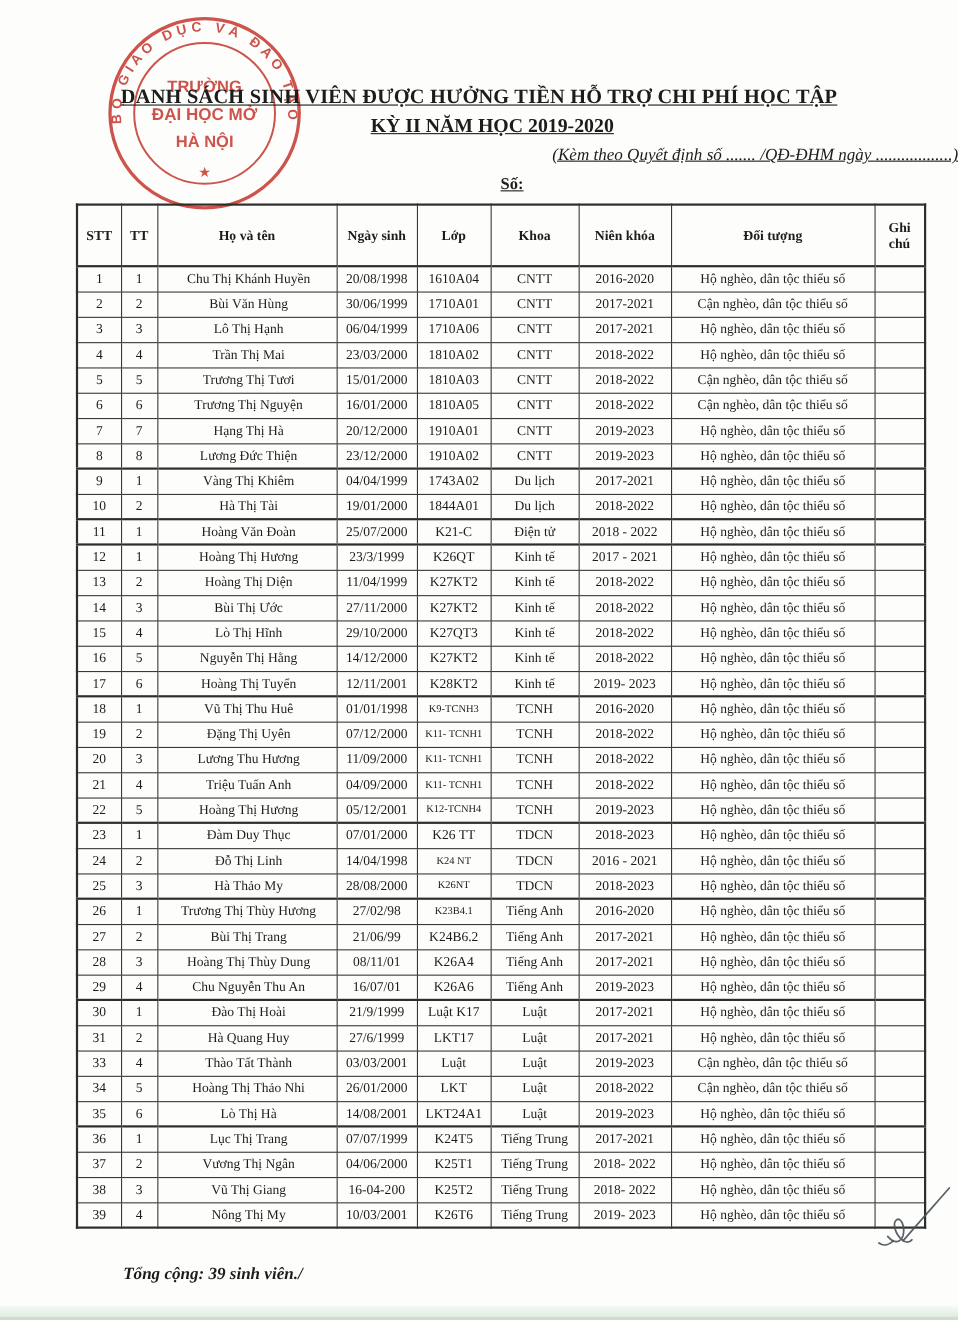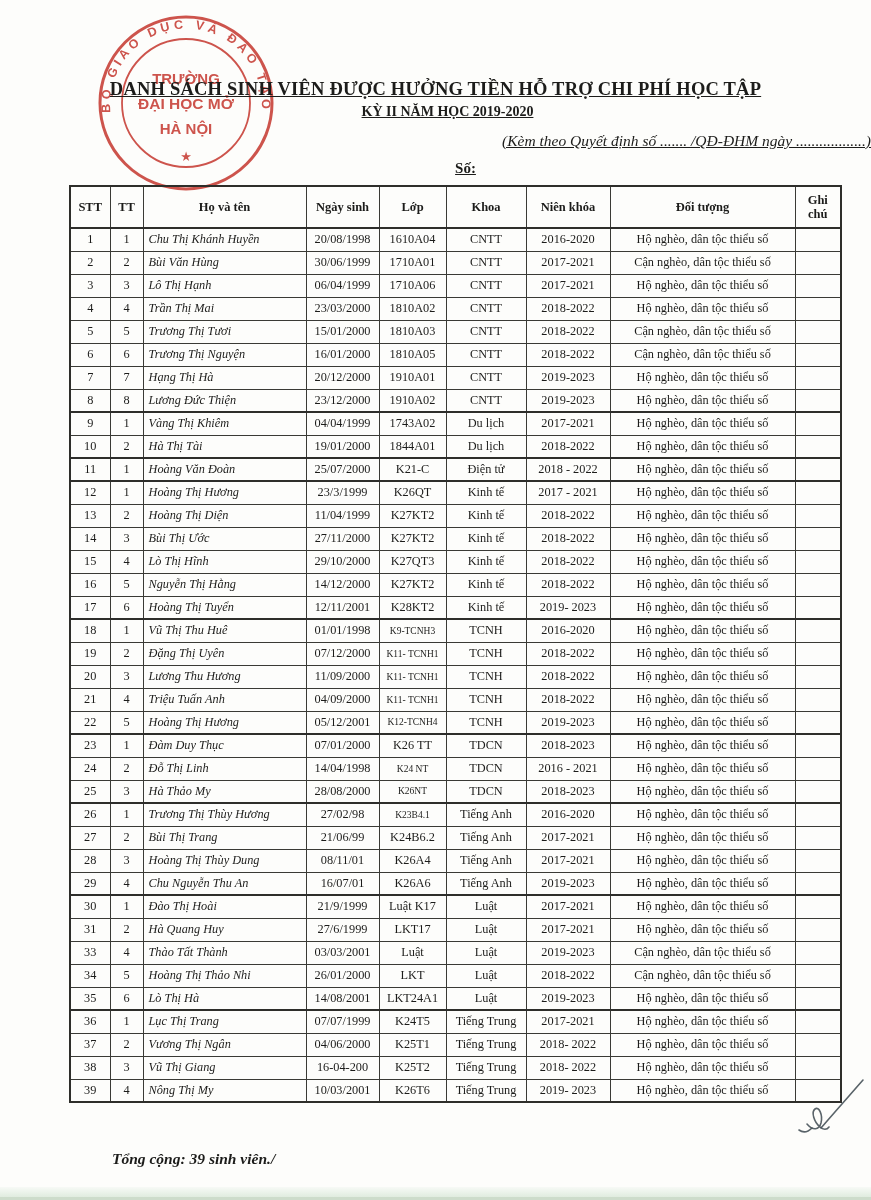--- a/index.html
+++ b/index.html
@@ -4,45 +4,45 @@
 <style>
   html,body{margin:0;padding:0;background:#e9e9e9;}
   .page{
     position:relative;width:871px;height:1200px;margin:0 auto;
     background:#fdfdfb;overflow:hidden;
     font-family:"Liberation Serif","DejaVu Serif",serif;color:#1c1c1a;
   }
   
   .hline{position:absolute;left:0;width:100%;text-align:center;box-sizing:border-box;text-decoration:underline;}
   .title1{top:79px;font-weight:bold;font-size:18.5px;letter-spacing:.2px;}
-  .title2{top:104px;font-weight:bold;font-size:14px;padding-left:24px;}
+  .title2{top:104px;font-weight:bold;font-size:18px;padding-left:24px;}
   .subtitle{top:132px;font-style:italic;font-size:15.5px;padding-left:16px;text-align:right;}
   .so{top:160px;font-weight:bold;font-size:15px;padding-left:60px;}
   
   .stamp{position:absolute;left:90px;top:6px;width:192px;height:192px;opacity:.9;}
   .stamp circle{fill:none;stroke:#c8423a;}
   .ring-outer{stroke-width:3px;}
   .ring-inner{stroke-width:1.8px;}
   .ring-text{font-family:"Liberation Sans","DejaVu Sans",sans-serif;font-weight:bold;
              font-size:12.5px;fill:#c8423a;letter-spacing:4px;}
   .stamp-center{font-family:"Liberation Sans","DejaVu Sans",sans-serif;font-weight:bold;
                 fill:#c8423a;text-anchor:middle;}
   .sc1{font-size:15px;} .sc2{font-size:15.5px;} .sc3{font-size:15px;} .sc4{font-size:13px;}
   
   table.doc{
     position:absolute;left:69px;top:185px;width:771px;
     border-collapse:collapse;table-layout:fixed;
     border:2px solid #2e2e2a;
   }
   .doc th,.doc td{border:1px solid #3a3a35;overflow:hidden;}
-  .doc thead tr{height:42px;}
+  .doc thead tr{height:56px;}
   .doc th{font-size:12.5px;font-weight:bold;line-height:1.15;border-bottom:2px solid #2e2e2a;padding:0 2px;}
   .doc tbody tr{height:23px;}
   .doc td{font-size:12.3px;text-align:center;padding:0 2px;white-space:nowrap;}
-  .doc td.al{text-align:left;padding-left:5px;font-style:italic;}
+  .doc td.al{text-align:center;padding-left:5px;}
   .doc td.small{font-size:9.5px;}
   .doc tr.group-start td{border-top:2px solid #2e2e2a;}
   
   .footer{position:absolute;left:112px;top:1130px;font-weight:bold;font-style:italic;font-size:15.5px;margin-top:20px;}
   
   .sig{position:absolute;left:793px;top:1072px;}
   .sig path{fill:none;stroke:#475259;stroke-width:1.6px;stroke-linecap:round;opacity:.9;}
   
   .bottom-strip{
     position:absolute;left:0;right:0;bottom:0;height:10px;

